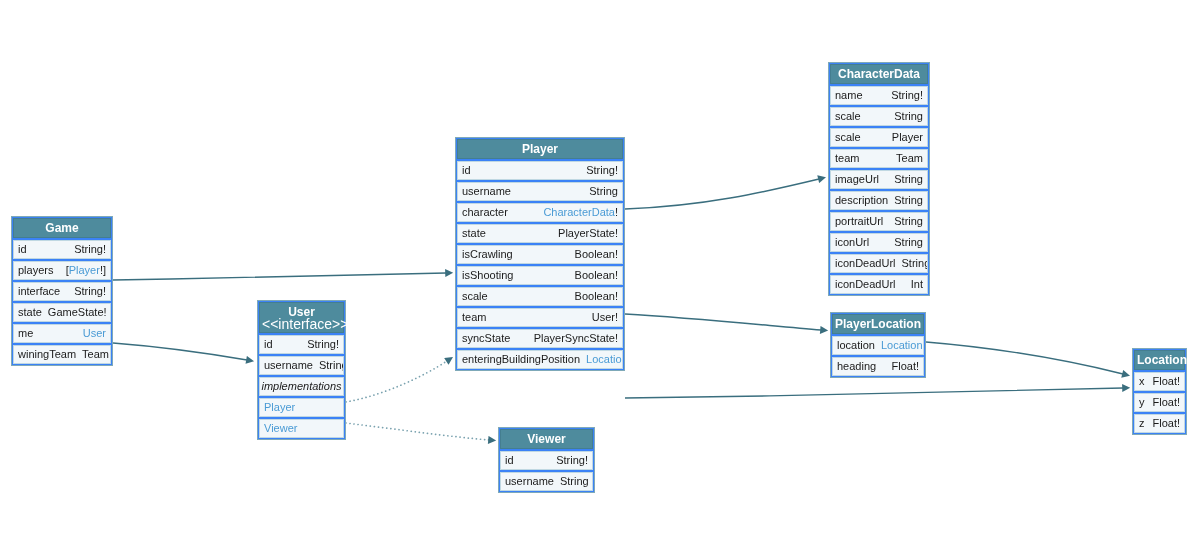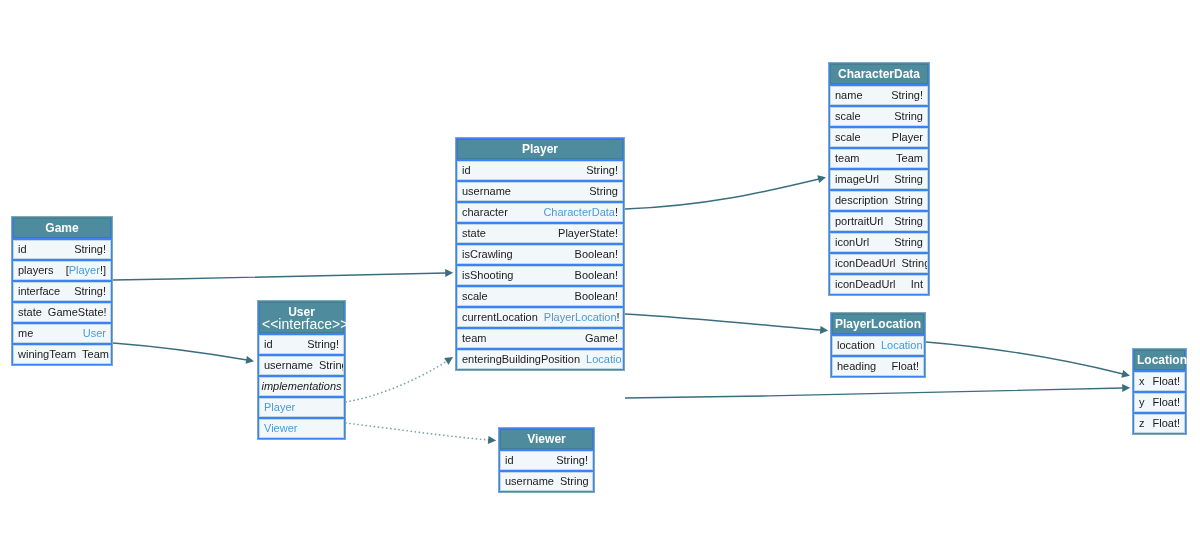--- a/index.html
+++ b/index.html
@@ -136,26 +136,26 @@
       </div>
       <div class="row">
         <span class="fname">isShooting</span>
         <span><span>Boolean!</span></span>
       </div>
       <div class="row">
         <span class="fname">scale</span>
         <span><span>Boolean!</span></span>
       </div>
       <div class="row">
-        <span class="fname">currentLocation</span>
-        <span><span class="link">PlayerLocation</span><span>!</span></span>
-      </div>
-      <div class="row">
         <span class="fname">team</span>
-        <span><span>Game!</span></span>
+        <span><span>User!</span></span>
+      </div>
+      <div class="row">
+        <span class="fname">syncState</span>
+        <span><span>PlayerSyncState!</span></span>
       </div>
       <div class="row">
         <span class="fname">enteringBuildingPosition</span>
         <span><span class="link">Location</span></span>
       </div>
     </div>
     <div class="table" style="left: 498px; top: 427px; width: 97px;">
       <div class="theader">
         <div class="title">Viewer</div>
       </div>

